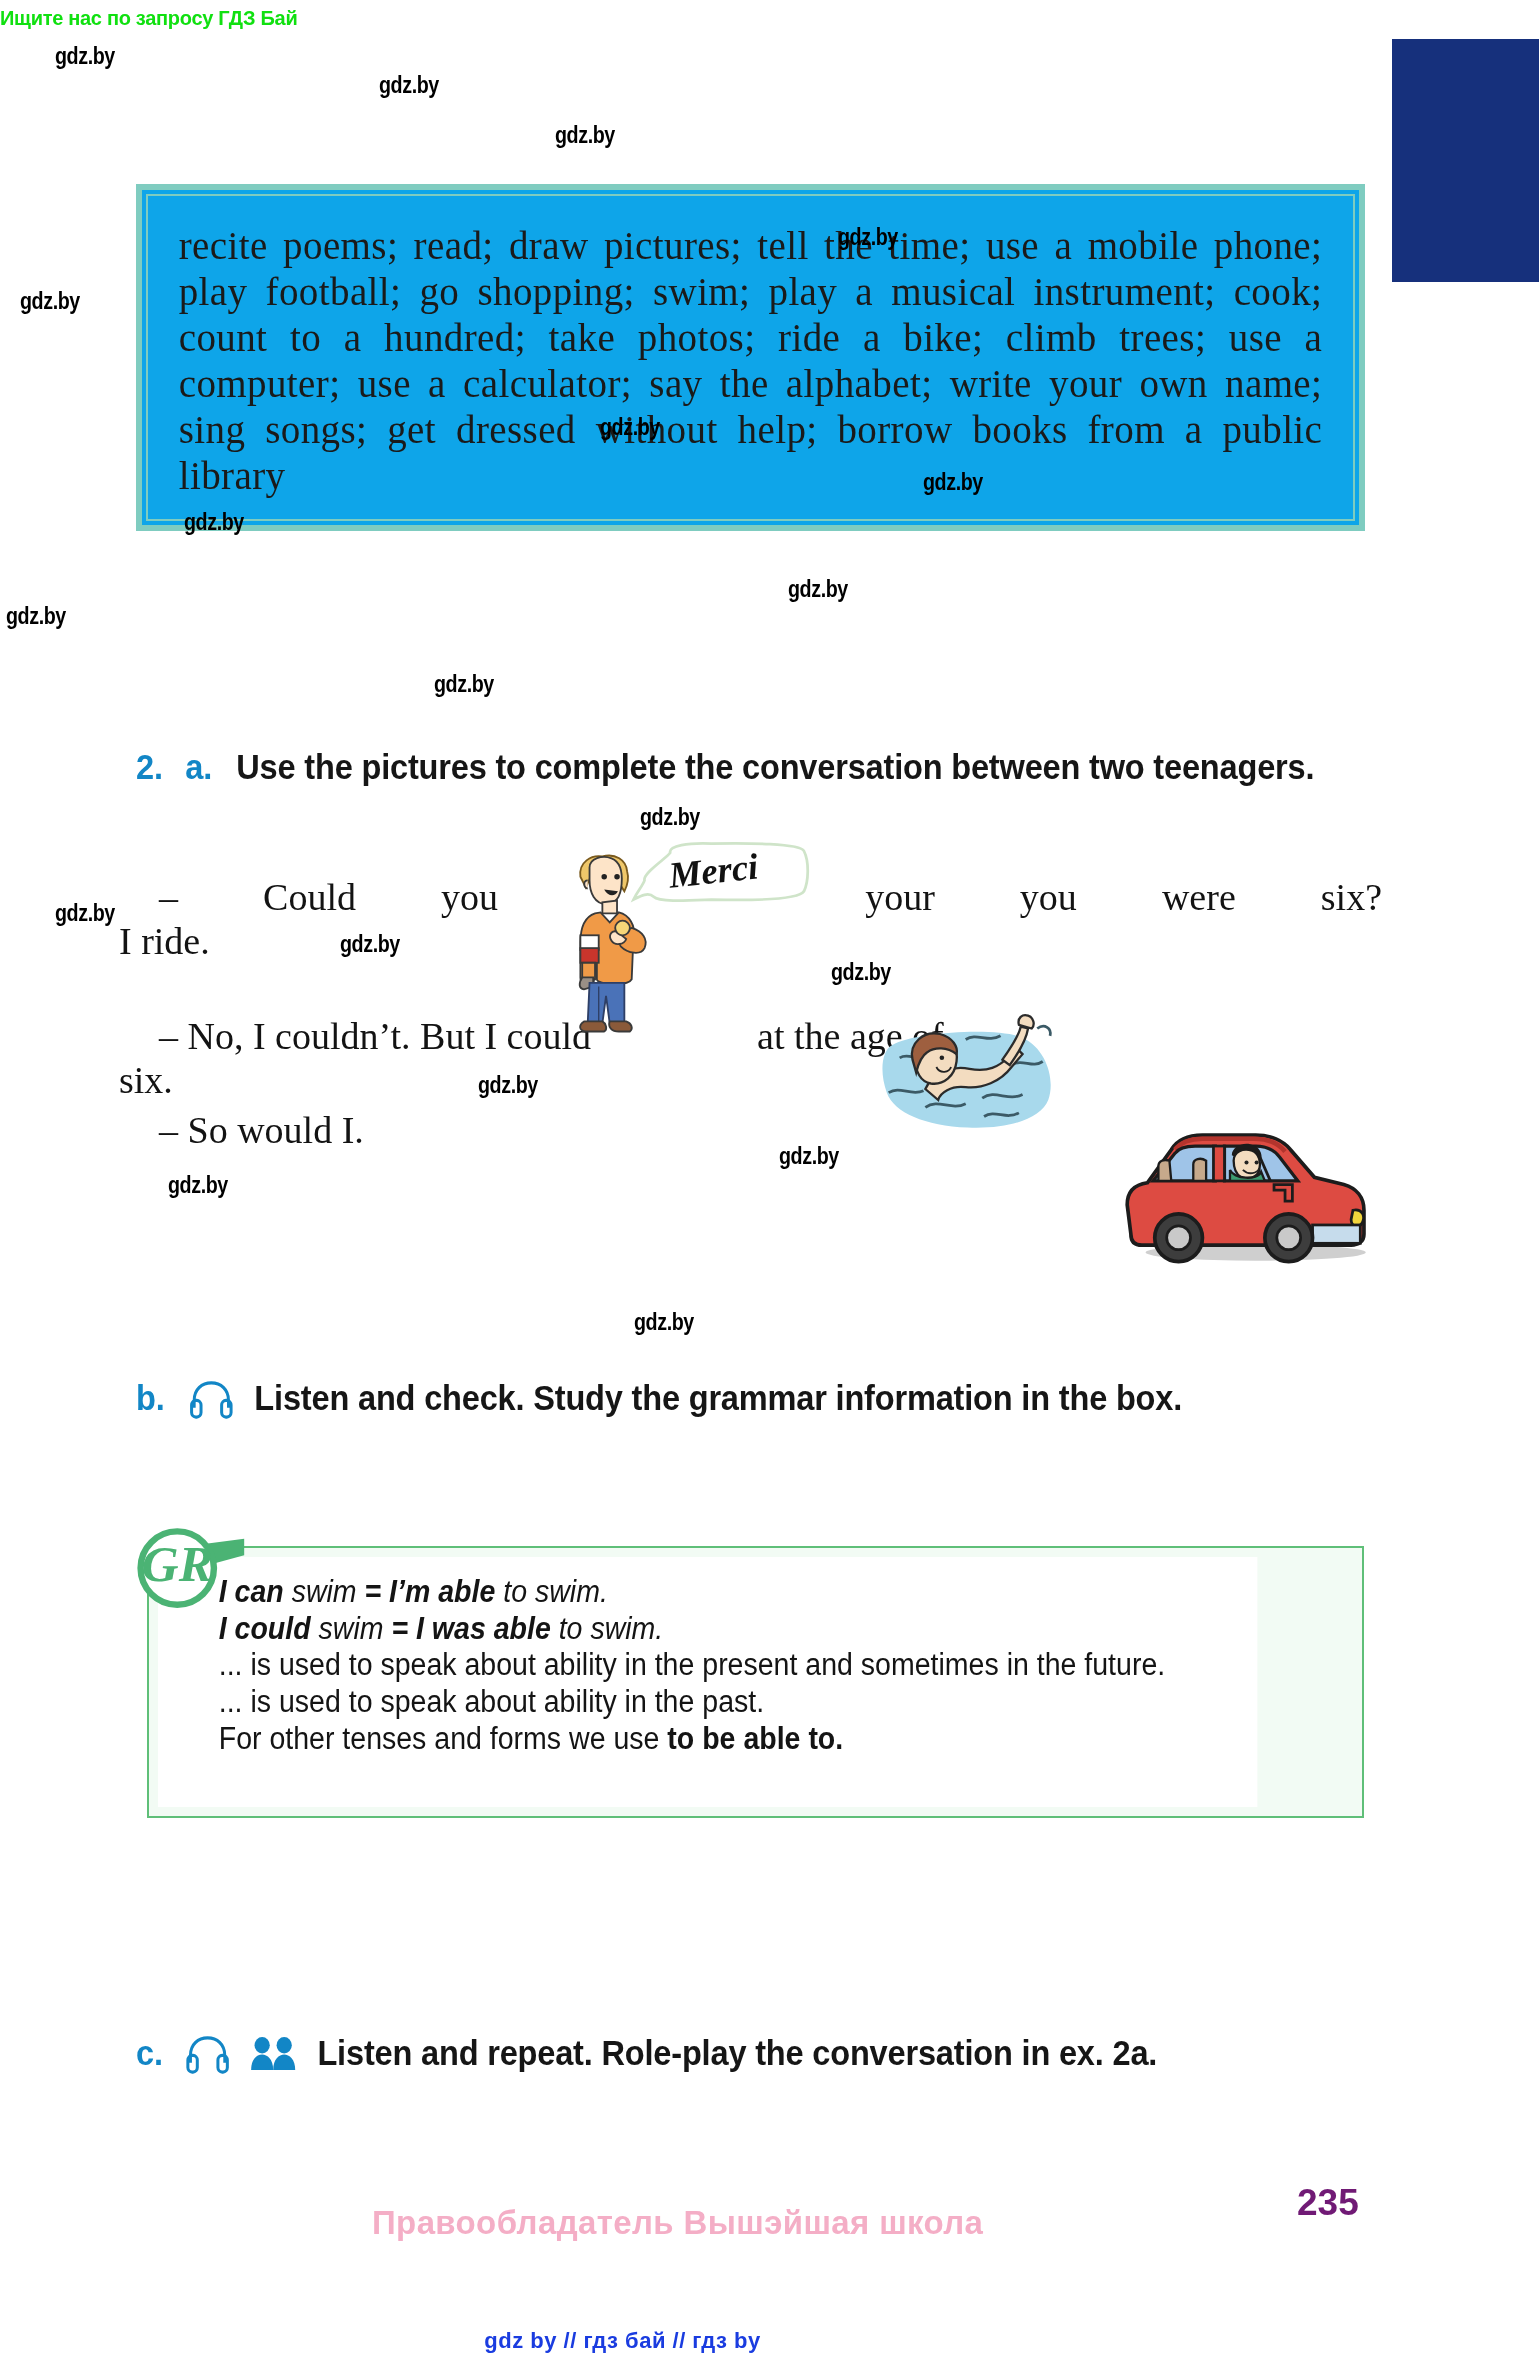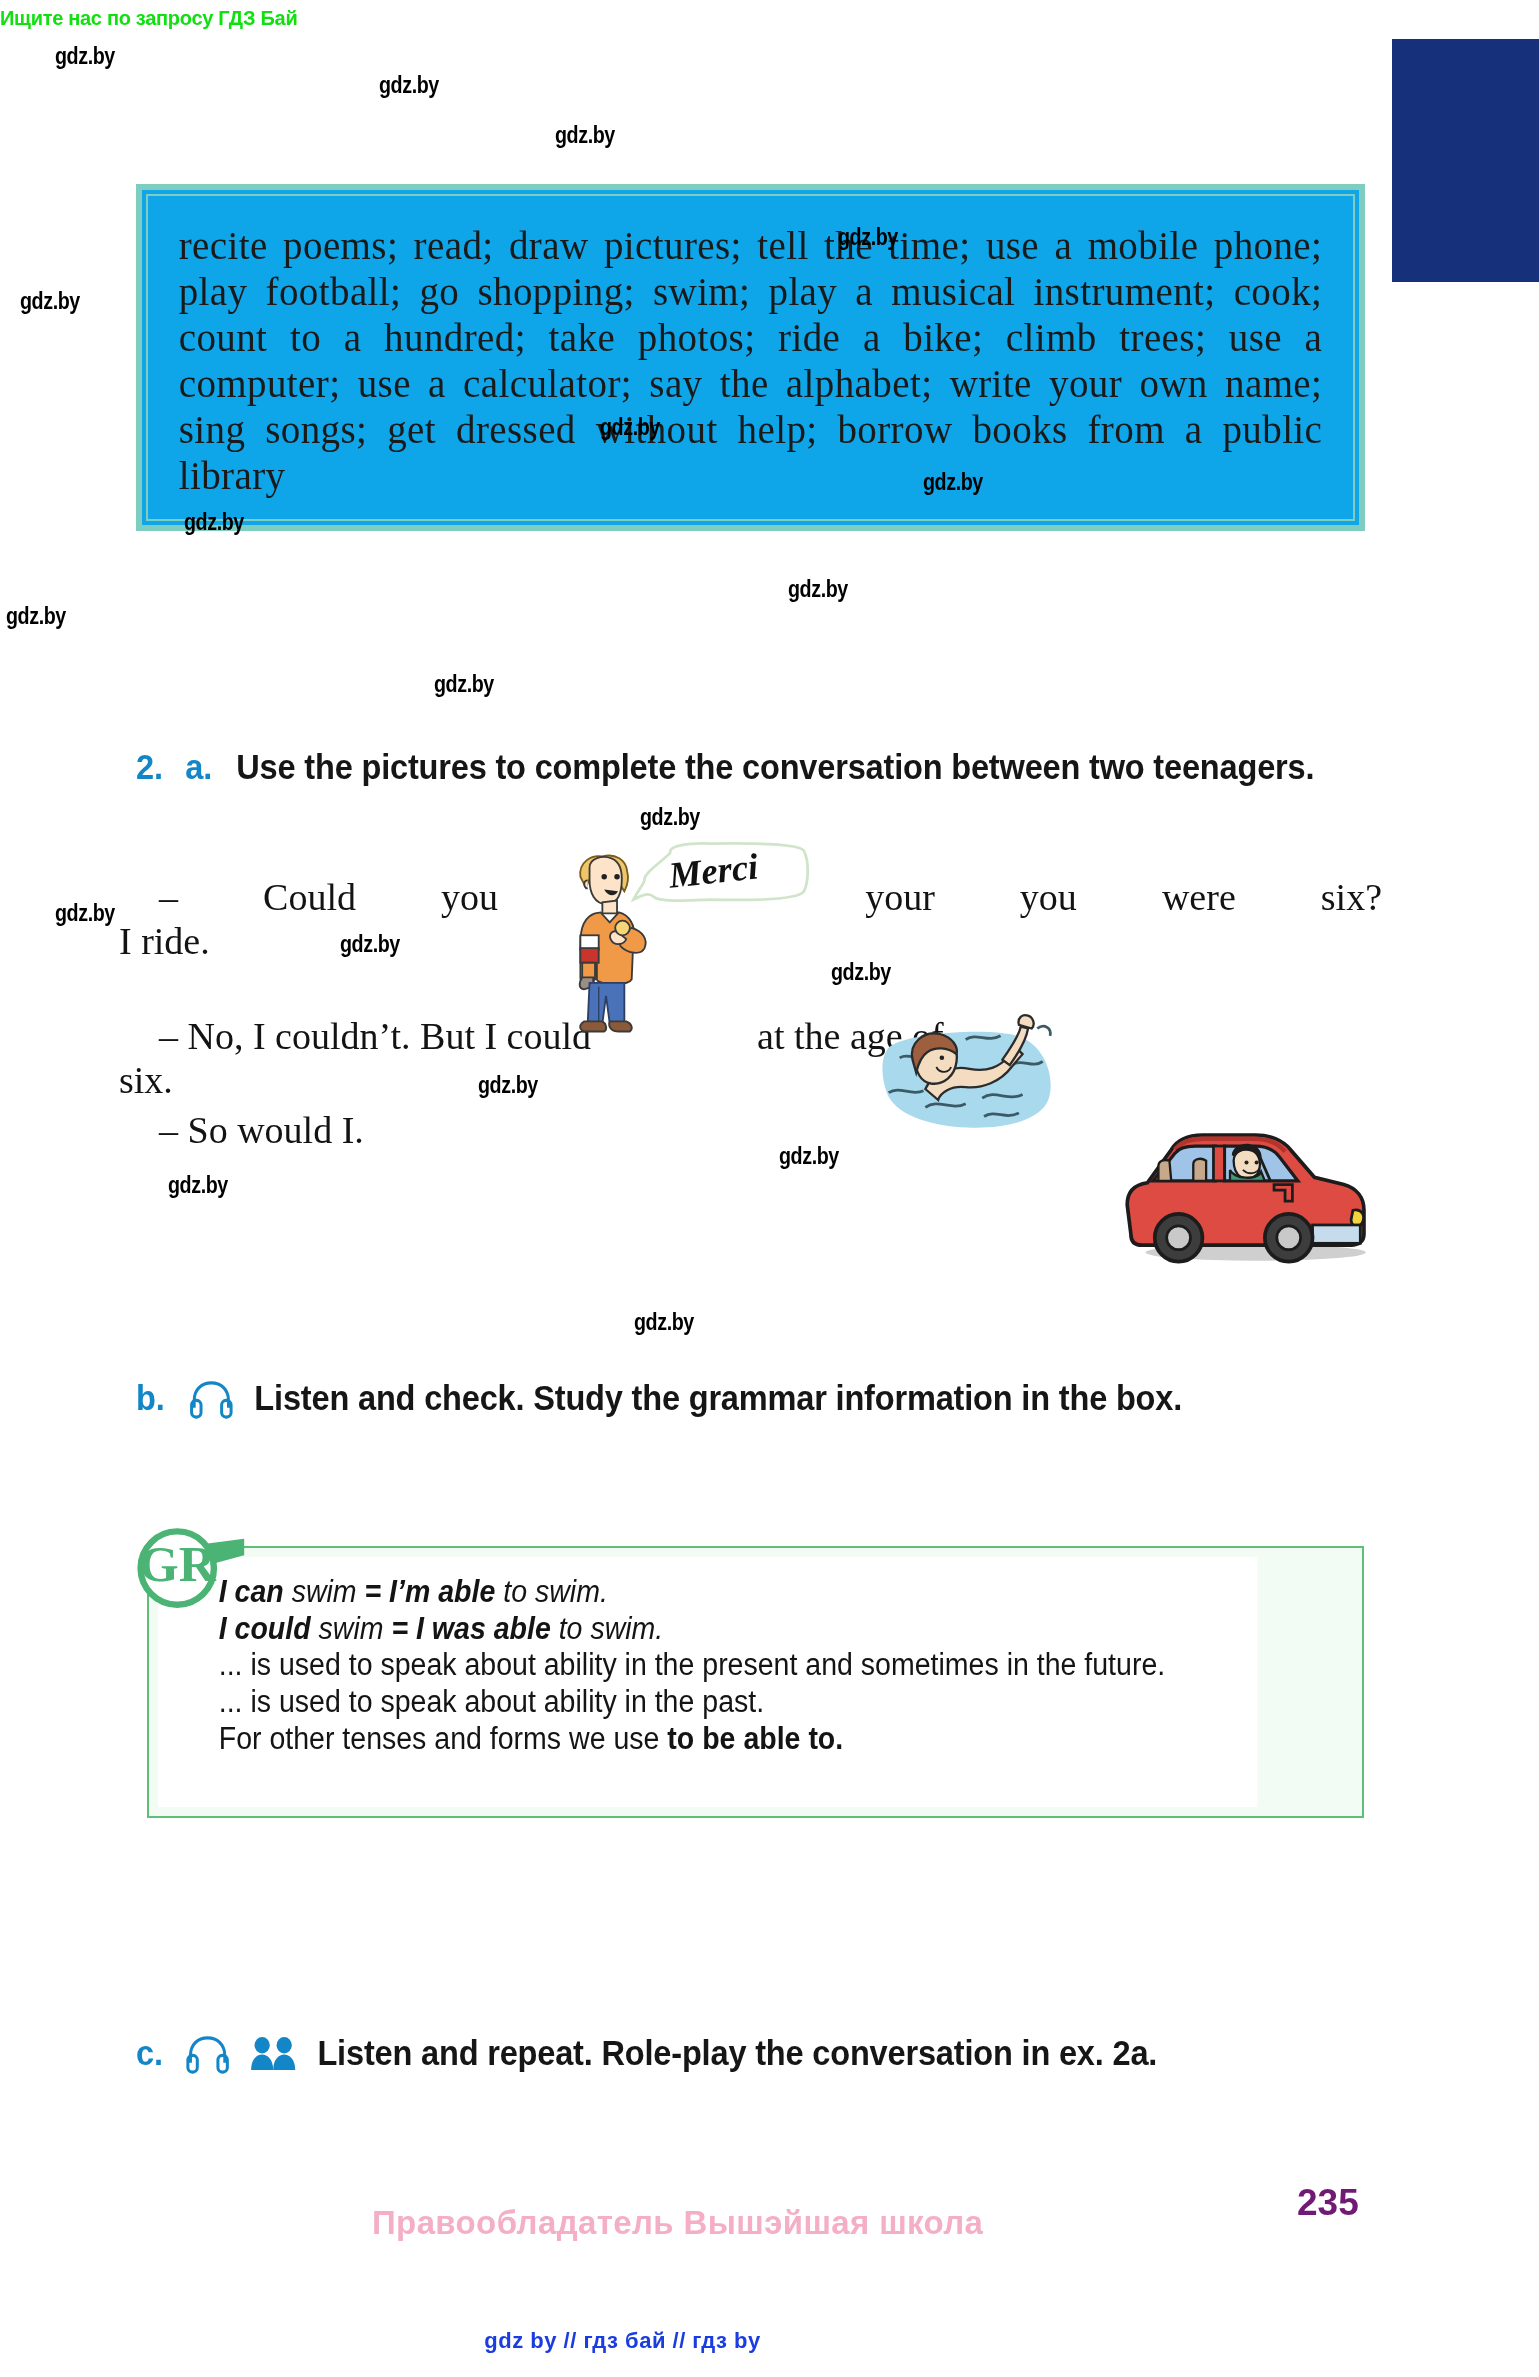--- a/index.html
+++ b/index.html
@@ -172,20 +172,21 @@
   .it-n { font-style: italic; font-weight: 400; }
   .bld { font-weight: 700; }
 
   .gr-badge {
     position: absolute;
     top: 1524px;
     left: 136px;
     width: 110px;
     height: 101px;
     z-index: 25;
+    font-style: italic;
   }
 
   
   .page-num {
     position: absolute;
     top: 2182px;
     left: 1297px;
     font-family: "Liberation Sans", sans-serif;
     font-weight: 700;
     font-size: 37px;

